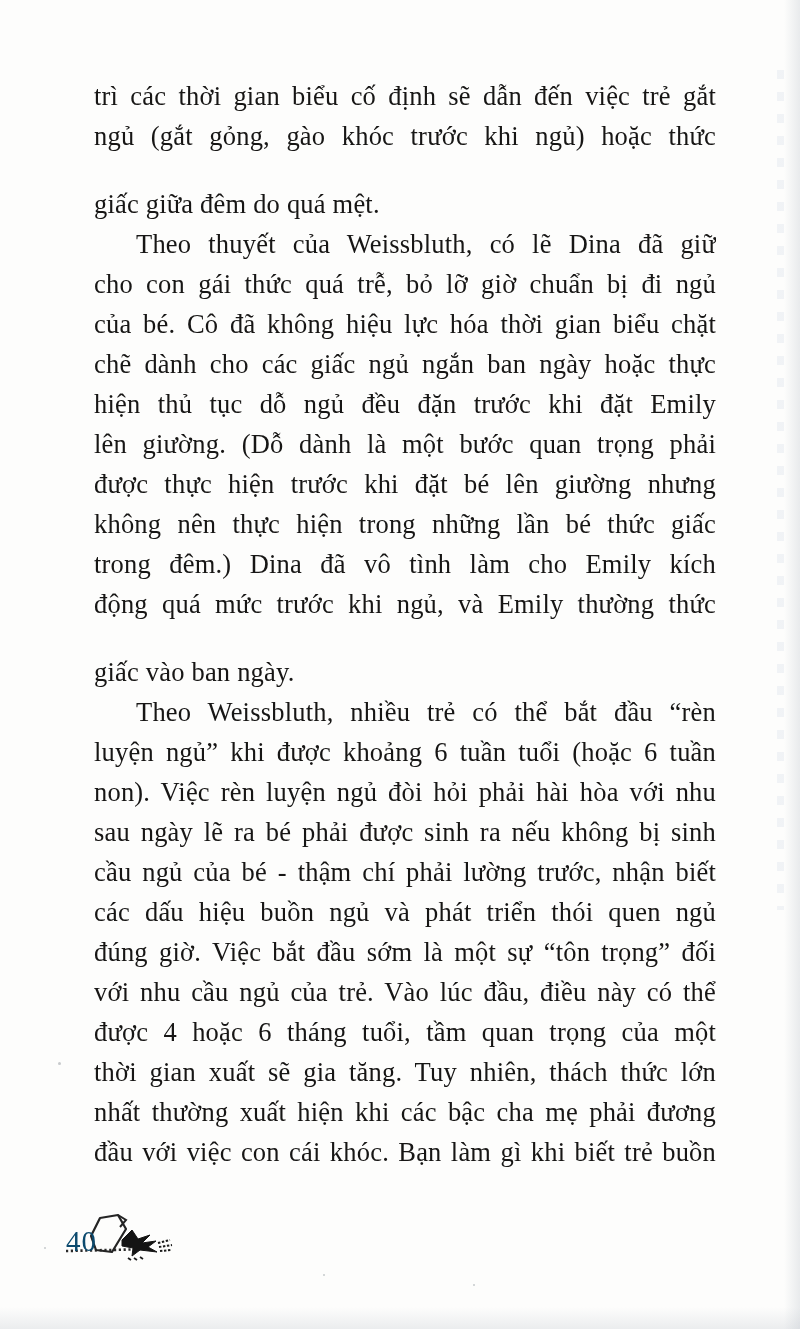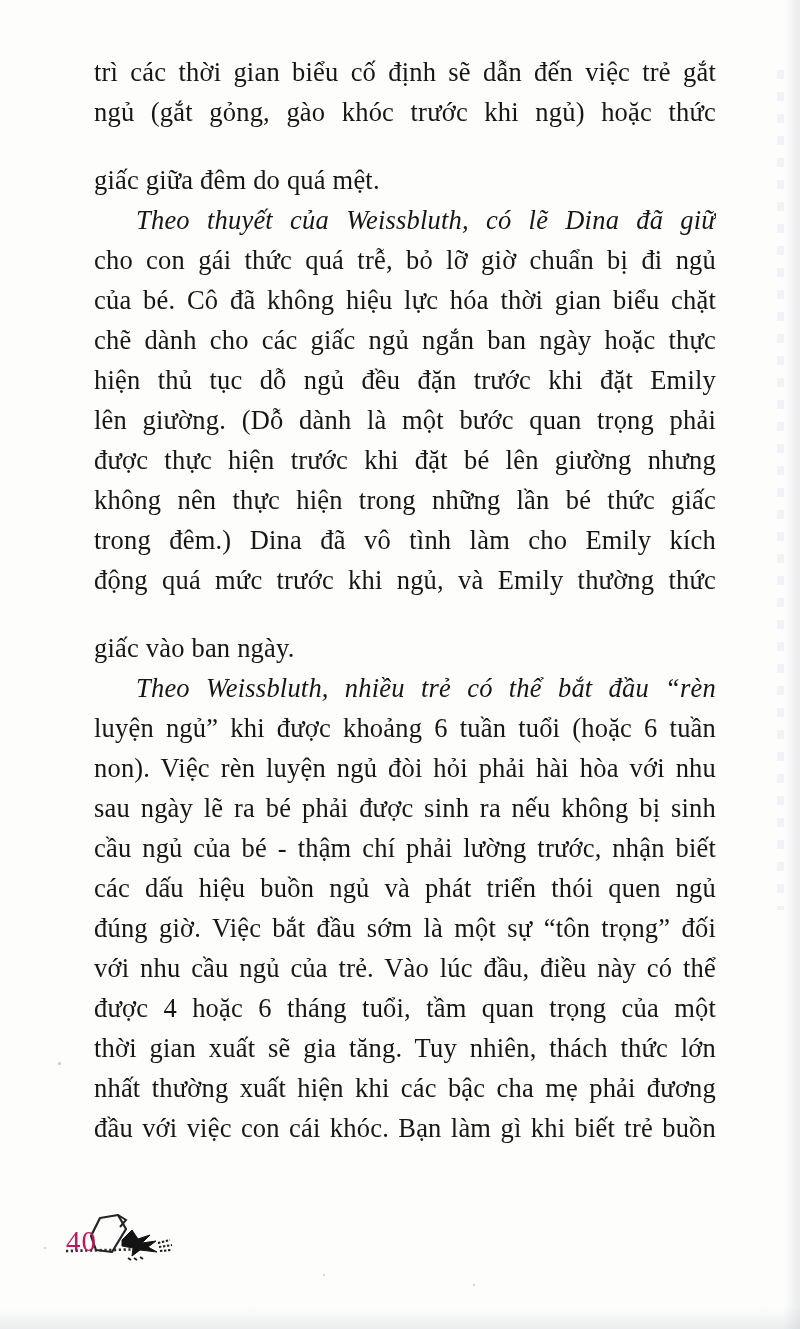--- a/index.html
+++ b/index.html
@@ -16,52 +16,52 @@
     color: #171615;
   }
   .scan-page {
     position: absolute;
     inset: 0;
   }
   
   .page-text {
     position: absolute;
     left: 94px;
-    top: 52px;
+    top: 76px;
     width: 622px;
   }
   .paragraph { margin: 0; }
   .line {
     font-size: 26.5px;
     line-height: 40px;
     letter-spacing: 0.2px;
     white-space: nowrap;
     text-align: justify;
     text-align-last: justify;
     overflow: hidden;
   }
-  .line.indent { padding-left: 42px; font-style: italic; }
+  .line.indent { padding-left: 42px; }
   .line.no-just { text-align-last: left; margin-top: 28px; }
 
   
   .footer {
     position: absolute;
     left: 60px;
     top: 1210px;
     width: 130px;
     height: 54px;
   }
   .page-number {
     position: absolute;
     left: 6px;
     top: 16px;
     font-size: 29px;
     line-height: 30px;
     letter-spacing: 1px;
-    color: #be185d;
+    color: #0c4a6e;
   }
   .ornament-svg {
     position: absolute;
     left: 0;
     top: 0;
   }
 
   
   .edge-shadow-right {
     position: absolute;

